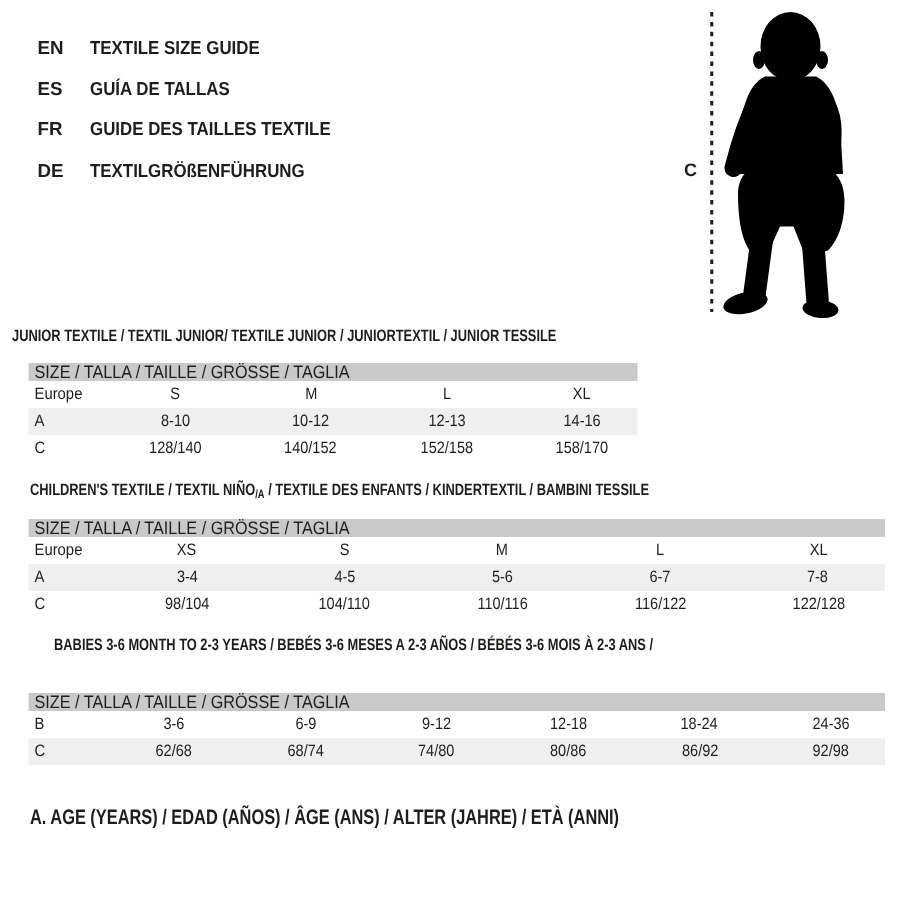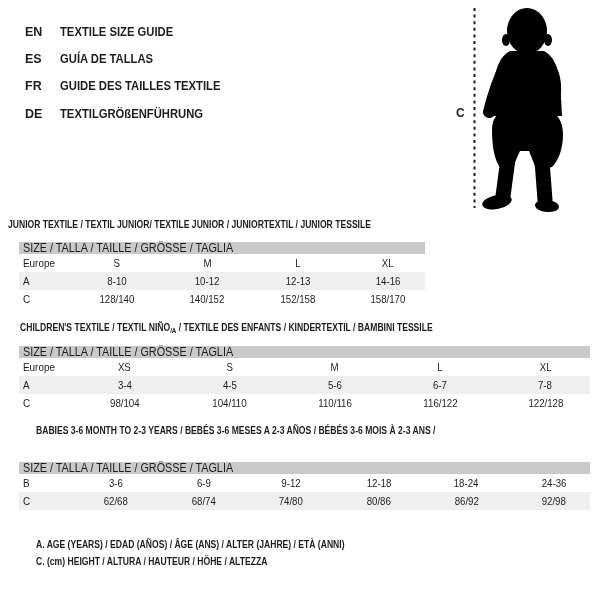--- a/index.html
+++ b/index.html
@@ -37,21 +37,21 @@
   .cell { flex:1; text-align:center; }
 
   .t1 { left:19px; top:242px; width:406px; }
   .t2 { left:19px; top:346px; width:571px; }
   .t3 { left:19px; top:462px; width:571px; }
   .st1 { left:8px; top:217px; }
   .st2 { left:20px; top:320px;text-align:right; }
   .st3 { left:36px; top:423px; }
 
   
-  .footnotes { left:36px; top:535px; font-weight:700; font-size:11px; }
+  .footnotes { left:20px; top:535px; font-weight:700; font-size:14px; }
   .fn-row { height:17.3px; display:flex; align-items:center; }
 </style>
 </head>
 <body>
 
 <div class="abs lang">
   <div class="lang-row">
     <span class="lang-code">EN</span>
     <span class="cx9">TEXTILE SIZE GUIDE</span>
   </div>
@@ -174,16 +174,13 @@
     <div class="cell"><span class="cc">80/86</span></div>
     <div class="cell"><span class="cc">86/92</span></div>
     <div class="cell"><span class="cc">92/98</span></div>
   </div>
 </div>
 
 <div class="abs footnotes">
   <div class="fn-row">
       <span class="cx">A. AGE (YEARS) / EDAD (AÑOS) / ÂGE (ANS) / ALTER (JAHRE) / ETÀ (ANNI)</span>
     </div>
-  <div class="fn-row">
-      <span class="cx">C. (cm) HEIGHT / ALTURA / HAUTEUR / HÖHE / ALTEZZA</span>
-    </div>
 </div>
 
 </body></html>

